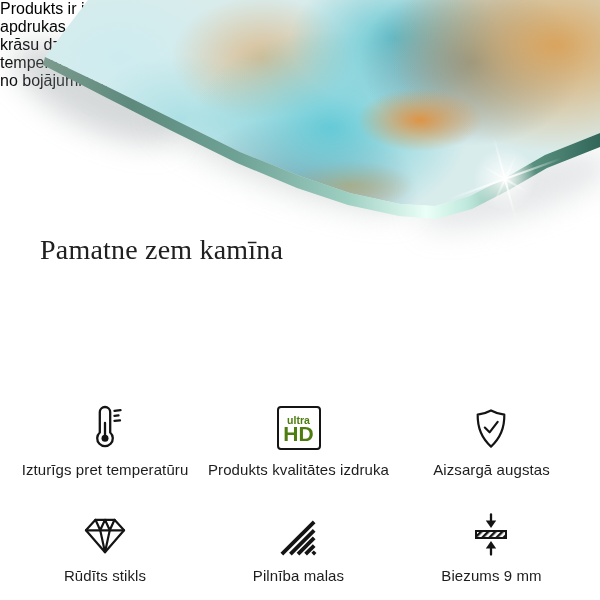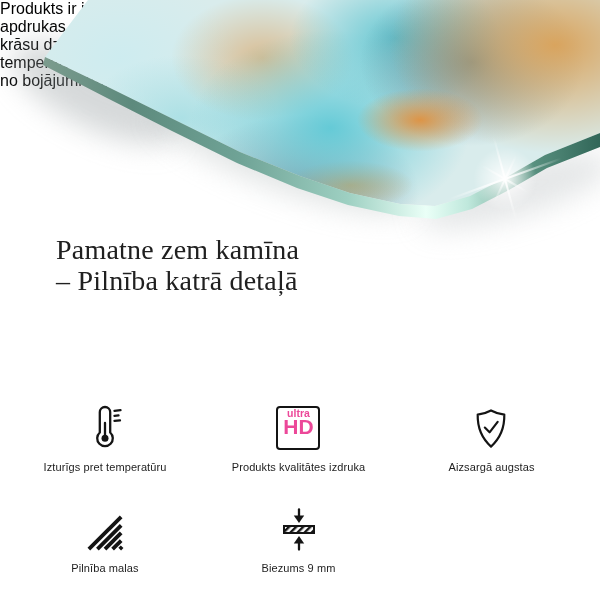--- a/index.html
+++ b/index.html
@@ -38,39 +38,39 @@
   .sparkle{position:absolute;left:505px;top:179px;z-index:3;width:0;height:0;}
   .sparkle .glow{position:absolute;left:-32px;top:-32px;width:64px;height:64px;border-radius:50%;
     background:radial-gradient(circle,rgba(255,255,255,.95),rgba(255,255,255,0) 70%);}
   .ray{position:absolute;background:linear-gradient(to right,rgba(255,255,255,0),#ffffff 50%,rgba(255,255,255,0));}
   .ray-a{width:120px;height:2px;left:-60px;top:-1px;transform:rotate(-20deg);}
   .ray-b{width:86px;height:2px;left:-43px;top:-1px;transform:rotate(75deg);}
   .ray-c{width:52px;height:1.5px;left:-26px;top:-1px;transform:rotate(30deg);opacity:.8;}
   .ray-d{width:52px;height:1.5px;left:-26px;top:-1px;transform:rotate(-65deg);opacity:.8;}
 
   
-  .heading{position:absolute;left:56px;top:234px;margin:0;font-family:"Liberation Serif","DejaVu Serif",serif;
+  .heading{position:absolute;left:40px;top:234px;margin:0;font-family:"Liberation Serif","DejaVu Serif",serif;
     font-weight:400;font-size:28px;line-height:31px;color:#202020;letter-spacing:.2px;}
 
   
   .body-text{position:absolute;left:40px;top:309px;margin:0;font-size:13.4px;line-height:27px;color:#3c3c3c;}
 
   
   .features{position:absolute;left:8px;top:398px;width:584px;display:grid;
     grid-template-columns:194px 193px 193px;row-gap:26px;justify-items:center;}
   .feature{display:flex;flex-direction:column;align-items:center;}
   .icon-box{height:52px;display:flex;align-items:flex-end;justify-content:center;}
-  .feature-label{margin-top:11px;font-size:11px;color:#1d1d1d;letter-spacing:.1px;}
+  .feature-label{margin-top:11px;font-size:15px;color:#1d1d1d;letter-spacing:.1px;}
   svg{display:block;}
   .stroke{fill:none;stroke:#141414;stroke-width:2.3;stroke-linecap:round;stroke-linejoin:round;}
   .fillblk{fill:#141414;stroke:none;}
 
   
   .uhd-box{width:40px;height:40px;border:2.5px solid #141414;border-radius:4px;display:flex;flex-direction:column;
-    align-items:center;color:#ec4899;}
+    align-items:center;justify-content:center;color:#4d7c0f;}
   .uhd-top{font-size:10.5px;font-weight:700;line-height:11px;}
   .uhd-bottom{font-size:21px;font-weight:700;line-height:16px;}
 </style>
 </head>
 <body>
 
 <div class="stage">
 
   <div class="hero">
     <div class="shadow shadow-a"></div>
@@ -82,21 +82,20 @@
       <div class="glow"></div>
       <div class="ray ray-a"></div>
       <div class="ray ray-b"></div>
       <div class="ray ray-c"></div>
       <div class="ray ray-d"></div>
     </div>
   </div>
 
   <h1 class="heading">
     <div>Pamatne zem kamīna</div>
-    <div>– Pilnība katrā detaļā</div>
   </h1>
 
   <p class="body-text">
     </p>
     <div>Produkts ir izgatavots no augstas kvalitātes rūdīta stikla ar biezumu 4 mm, kas izceļ apdrukas</div>
     <div>krāsu dziļumu un nodrošina elegantu spīdumu. Tas ir izturīgs pret augstu temperatūru un pasargā</div>
     <div>no bojājumiem, tādējādi nodrošinot kamīna apkārtnes aizsardzību gadiem ilgi.</div>
   <p></p>
 
   <div class="features">
@@ -128,20 +127,31 @@
     <div class="feature">
       <div class="icon-box">
         <svg viewBox="0 0 40 44" width="38" height="42">
           <path class="stroke" d="M20 2.5 C24.5 5 29.5 6.3 34 6.8 C34.3 19.5 30 31.5 20 40.5 C10 31.5 5.7 19.5 6 6.8 C10.5 6.3 15.5 5 20 2.5 Z"></path>
           <path class="stroke" d="M13.5 20.5 L18.5 25.5 L27 14.5"></path>
         </svg>
       </div>
       <div class="feature-label">Aizsargā augstas</div>
     </div>
 
+    <div class="feature">
+      <div class="icon-box">
+        <svg viewBox="0 0 46 42" width="44" height="40">
+          <path class="stroke" stroke-width="2.1" d="M13 4 H33 L43 15 L23 38 L3 15 Z"></path>
+          <path class="stroke" stroke-width="2.1" d="M3 15 H43"></path>
+          <path class="stroke" stroke-width="2.1" d="M13 4 L18 15 L23 4 L28 15 L33 4"></path>
+          <path class="stroke" stroke-width="2.1" d="M18 15 L23 38 M28 15 L23 38"></path>
+        </svg>
+      </div>
+      <div class="feature-label">Rūdīts stikls</div>
+    </div>
 
     <div class="feature">
       <div class="icon-box">
         <svg viewBox="0 0 40 40" width="38" height="38">
           <g stroke="#141414" stroke-width="4" fill="none">
             <line x1="3" y1="38" x2="37" y2="4"></line>
             <line x1="12" y1="38" x2="37" y2="13"></line>
             <line x1="20" y1="38" x2="37" y2="21"></line>
             <line x1="28" y1="38" x2="37" y2="29"></line>
             <line x1="35.5" y1="38" x2="38" y2="35.5"></line>

